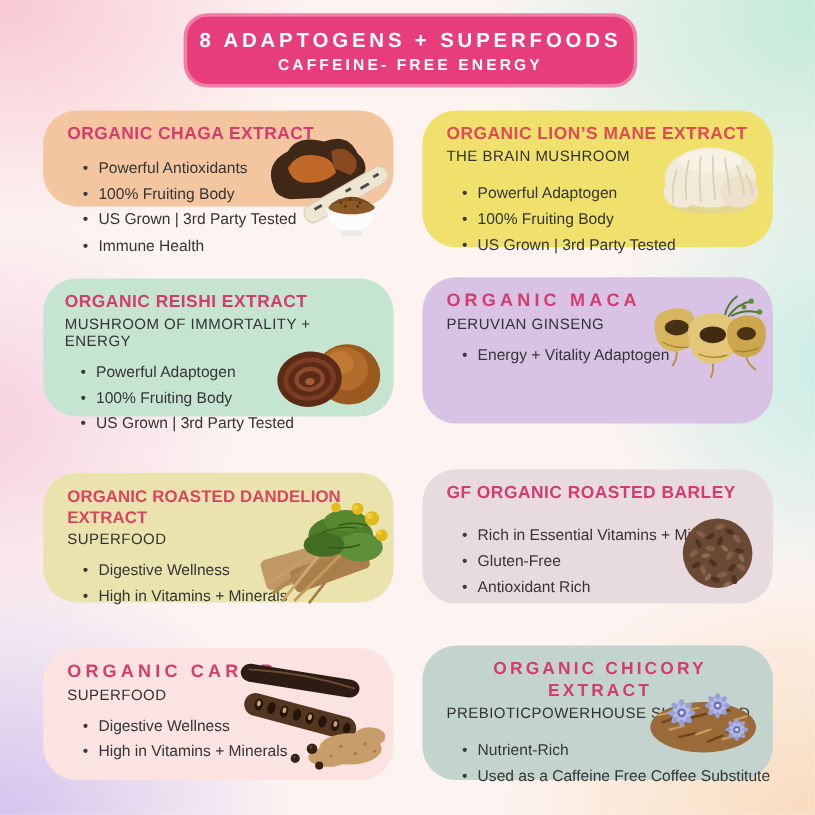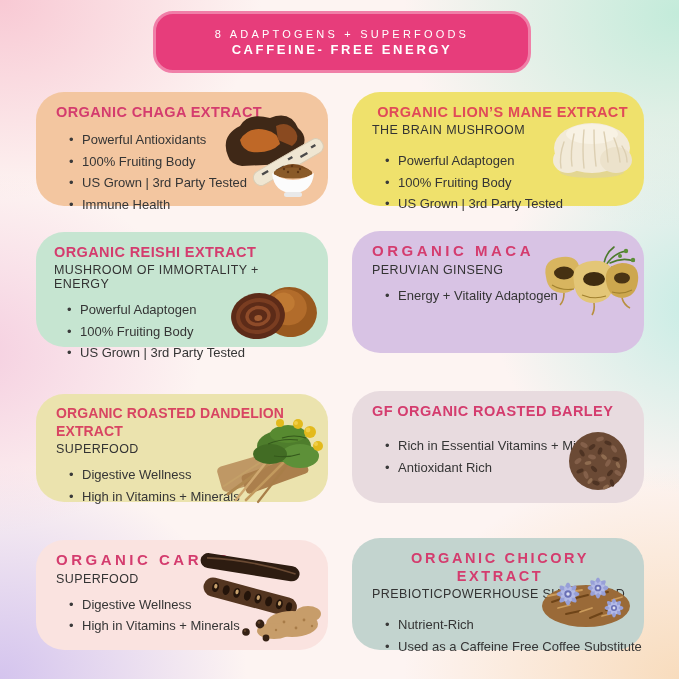--- a/index.html
+++ b/index.html
@@ -18,36 +18,36 @@
   }
   .stage{position:absolute;inset:0;}
 
   
   .banner{
     position:absolute;left:153px;top:11px;width:378px;height:62px;
     background:#e73d7b;border:3px solid #f07fa8;border-radius:20px;
     box-sizing:border-box;display:flex;flex-direction:column;
     align-items:center;justify-content:center;gap:2px;
   }
-  .banner .l1{color:#fff;font-weight:normal;font-size:11px;letter-spacing:3.2px;}
+  .banner .l1{color:#fff;font-weight:bold;font-size:17px;letter-spacing:3.2px;}
   .banner .l2{color:#fff;font-weight:bold;font-size:13px;letter-spacing:2.6px;}
 
   
   .card{position:absolute;width:292px;border-radius:28px;box-sizing:border-box;padding:11px 16px 10px 20px;}
-  .c1{left:36px;top:92px;height:114px;background:#f3c6a0;}
+  .c1{left:36px;top:92px;height:80px;background:#f3c6a0;}
   .c2{left:352px;top:92px;height:114px;background:#efe16c;}
   .c3{left:36px;top:232px;height:115px;background:#c6e5d1;padding-left:18px;}
   .c4{left:352px;top:231px;height:122px;background:#d8c3e4;}
   .c5{left:36px;top:394px;height:108px;background:#ebe3ae;}
   .c6{left:352px;top:391px;height:112px;background:#e8dbdf;}
   .c7{left:36px;top:540px;height:110px;background:#fae3e0;}
   .c8{left:352px;top:538px;height:112px;background:#c3d4cf;}
 
   .title{margin:0 0 2px;font-size:14.5px;font-weight:bold;color:#d43c6e;letter-spacing:.4px;line-height:1.25;}
-  .c2 .title{color:#e04a58;text-align:right;}
+  .c2 .title{color:#e04a58;}
   .c5 .title{color:#d84562;font-size:14px;letter-spacing:.1px;}
   .c4 .title,.c7 .title{letter-spacing:3.5px;font-size:15px;}
   .c8 .title{letter-spacing:2.6px;text-align:center;}
   .sub{margin:0 0 4px;font-size:12.5px;color:#333;letter-spacing:.4px;}
   .bullets{margin:9px 0 0;padding:0 0 0 26px;list-style:none;font-size:13px;color:#353535;}
   .bullets li{position:relative;line-height:1.5;margin-bottom:2px;}
   .bullets li::before{content:"•";position:absolute;left:-13px;color:#3a3a3a;}
   .c2 .bullets,.c8 .bullets{margin-top:14px;}
   .c6 .bullets{margin-top:16px;}
   .c4 .bullets{margin-top:9px;}
@@ -228,20 +228,21 @@
           <circle cx="104" cy="28" r="2"></circle>
           <circle cx="84" cy="7" r="2"></circle>
         </g>
     </svg>
   </section>
 
   <section class="card c6">
     <h2 class="title">GF ORGANIC ROASTED BARLEY</h2>
     <ul class="bullets">
       <li>Rich in Essential Vitamins + Minerals</li>
+      <li>Gluten-Free</li>
       <li>Antioxidant Rich</li>
     </ul>
     <svg class="art" viewBox="0 0 64 64">
       <circle cx="32" cy="32" r="29" fill="#6b4a35"></circle>
       <g fill="#84604a">
         <ellipse cx="18" cy="16" rx="4" ry="2.2" transform="rotate(30 18 16)"></ellipse>
         <ellipse cx="34" cy="10" rx="4" ry="2.2" transform="rotate(-20 34 10)"></ellipse>
         <ellipse cx="48" cy="20" rx="4" ry="2.2" transform="rotate(55 48 20)"></ellipse>
         <ellipse cx="12" cy="32" rx="4" ry="2.2" transform="rotate(-40 12 32)"></ellipse>
         <ellipse cx="26" cy="28" rx="4" ry="2.2" transform="rotate(15 26 28)"></ellipse>

